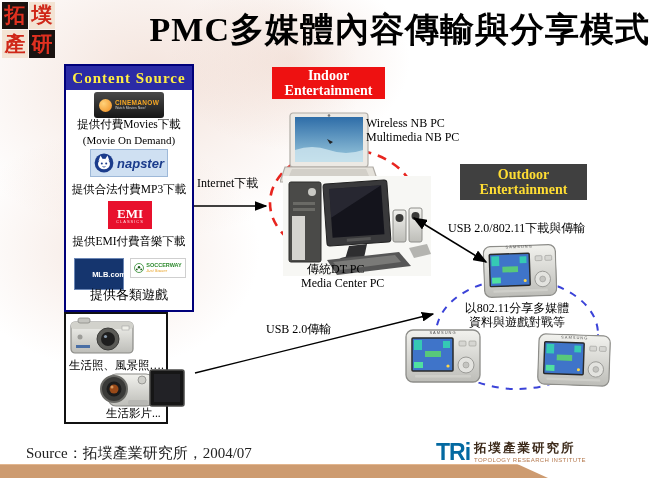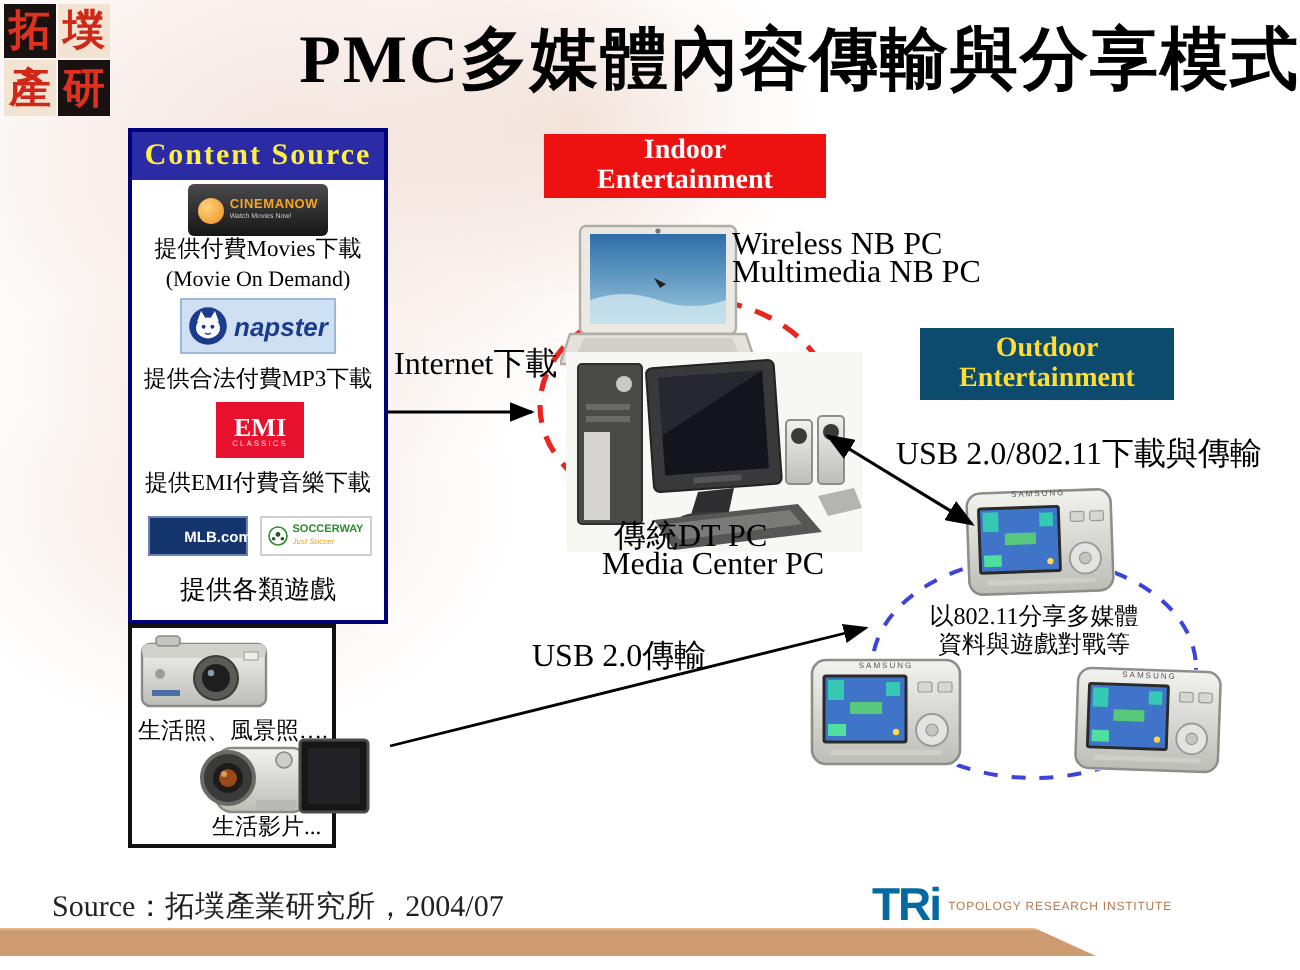--- a/index.html
+++ b/index.html
@@ -22,36 +22,36 @@
   .cinemanow{left:28px;top:26px;width:70px;height:26px;background:linear-gradient(#4a4a4a,#161616);border-radius:3px;gap:3px;}
   .cn-ball{width:13px;height:13px;border-radius:50%;background:radial-gradient(circle at 35% 35%,#ffd27a,#f08c1e);flex:0 0 auto;}
   .cn-txt{display:flex;flex-direction:column;line-height:1;}
   .cn-name{font-family:"Liberation Sans",sans-serif;font-size:6.5px;font-weight:bold;color:#f5a623;letter-spacing:.3px;}
   .cn-tag{font-family:"Liberation Sans",sans-serif;font-size:3.5px;color:#cccccc;}
   .napster{left:24px;top:83px;width:78px;height:28px;background:#cfe0f2;border:1px solid #9db8d8;gap:3px;}
   .nap-name{font-family:"Liberation Sans",sans-serif;font-style:italic;font-weight:bold;font-size:13px;color:#1b3c8c;}
   .emi{left:42px;top:135px;width:44px;height:28px;background:#e8112d;flex-direction:column;line-height:1;}
   .emi-name{color:#fff;font-weight:bold;font-size:13px;font-family:"Liberation Serif",serif;}
   .emi-tag{color:#ffd9de;font-size:4px;font-family:"Liberation Sans",sans-serif;letter-spacing:1px;}
-  .mlb{left:8px;top:192px;width:50px;height:20px;background:#15356e;border:1px solid #6b86b5;padding-left:20px;}
+  .mlb{left:8px;top:192px;width:50px;height:32px;background:#15356e;border:1px solid #6b86b5;padding-left:20px;}
   .mlb-name{color:#fff;font-family:"Liberation Sans",sans-serif;font-weight:bold;font-size:7.5px;}
   .soccerway{left:64px;top:192px;width:56px;height:20px;background:#fff;border:1px solid #cfcfcf;gap:2px;}
   .sw-txt{display:flex;flex-direction:column;line-height:1;}
   .sw-name{font-family:"Liberation Sans",sans-serif;font-weight:bold;font-size:5.5px;color:#2d8a2d;}
   .sw-tag{font-family:"Liberation Sans",sans-serif;font-style:italic;font-size:4px;color:#e8a020;}
   
   .mediabox{left:64px;top:312px;width:104px;height:112px;border:2px solid #111;background:#fff;box-sizing:border-box;z-index:3;}
   .mediabox .cap{text-align:left;}
   
   .banner{z-index:3;display:flex;flex-direction:column;align-items:center;justify-content:center;
           font-weight:bold;font-size:14px;line-height:15px;text-align:center;}
-  .indoor{left:272px;top:67px;width:141px;height:32px;background:#ee1111;color:#ffffff;}
-  .outdoor{left:460px;top:164px;width:127px;height:36px;background:#0c4a6e;color:#ffdd33;}
-  
-  .lbl{z-index:5;font-size:16px;color:#000;white-space:nowrap;line-height:14px;}
+  .indoor{left:272px;top:67px;width:113px;height:32px;background:#ee1111;color:#ffffff;}
+  .outdoor{left:460px;top:164px;width:127px;height:36px;background:#404040;color:#ffdd33;}
+  
+  .lbl{z-index:5;font-size:12px;color:#000;white-space:nowrap;line-height:14px;}
   .share{left:452px;top:302px;width:130px;text-align:center;font-size:12px;line-height:13.5px;z-index:5;}
   .srcline{left:26px;top:444px;font-size:15px;color:#222;z-index:3;}
   
   .hw{z-index:2;}
   .whitebg{background:#fff;}
   .pmc{z-index:2;background:#fff;border-radius:6px;}
   .pmcbrand{position:absolute;left:0;top:1px;width:100%;text-align:center;font-family:"Liberation Sans",sans-serif;
             font-size:4px;letter-spacing:1px;color:#555;z-index:4;}
   
   .bar{left:0;top:464px;width:650px;height:13px;background:#cd9b70;border-top:1px solid #e2b68f;z-index:1;}
@@ -283,20 +283,21 @@
     <div>資料與遊戲對戰等</div>
   </div>
 
   <div class="abs srcline">Source：拓墣產業研究所，2004/07</div>
 
   <div class="abs bar"></div>
   <div class="abs trap"></div>
   <div class="abs trilogo">
     <span class="tri-mark">TRi</span>
     <span class="tri-col">
+      <span class="tri-cn">拓墣產業研究所</span>
       <span class="tri-en">TOPOLOGY RESEARCH INSTITUTE</span>
     </span>
   </div>
 
   <svg class="overlay" width="650" height="485">
     <line x1="194" y1="206" x2="266" y2="206" stroke="#000" stroke-width="1.4" marker-end="url(#ah)"></line>
     <line x1="195" y1="373" x2="433" y2="314" stroke="#000" stroke-width="1.4" marker-end="url(#ah)"></line>
     <line x1="414" y1="218" x2="486" y2="262" stroke="#000" stroke-width="1.6" marker-start="url(#ahs)" marker-end="url(#ah)"></line>
   </svg>
 

